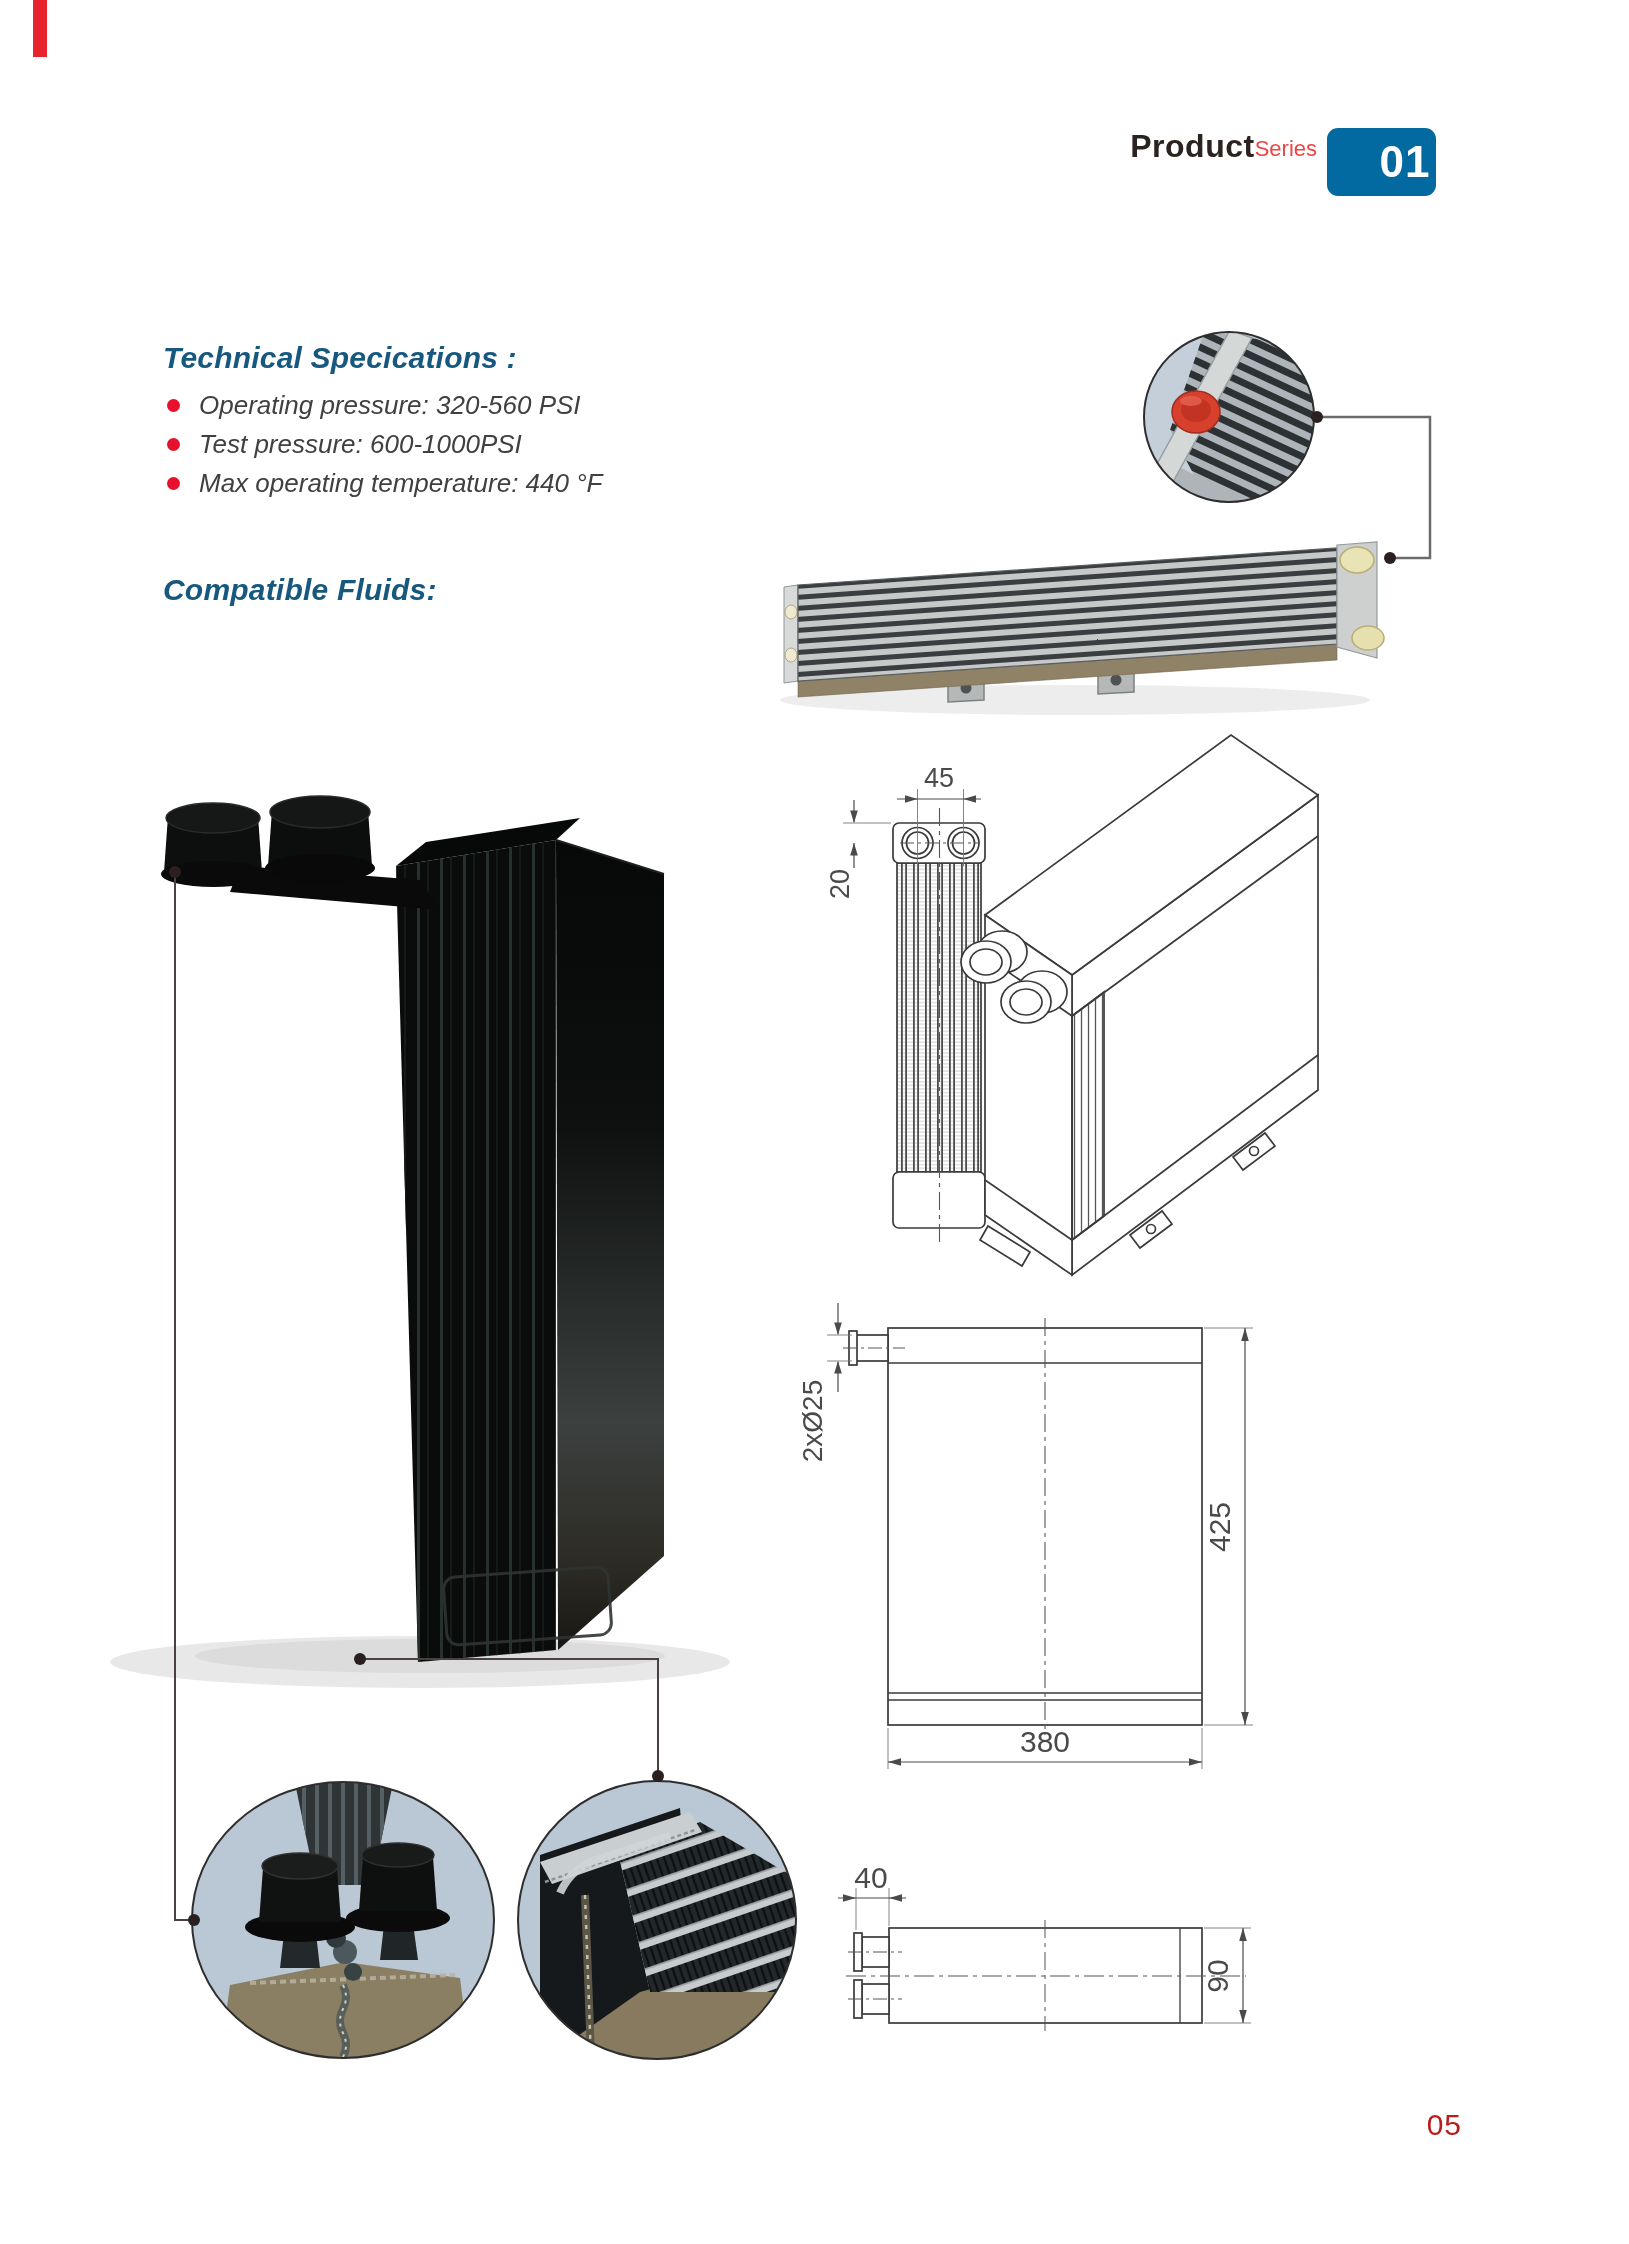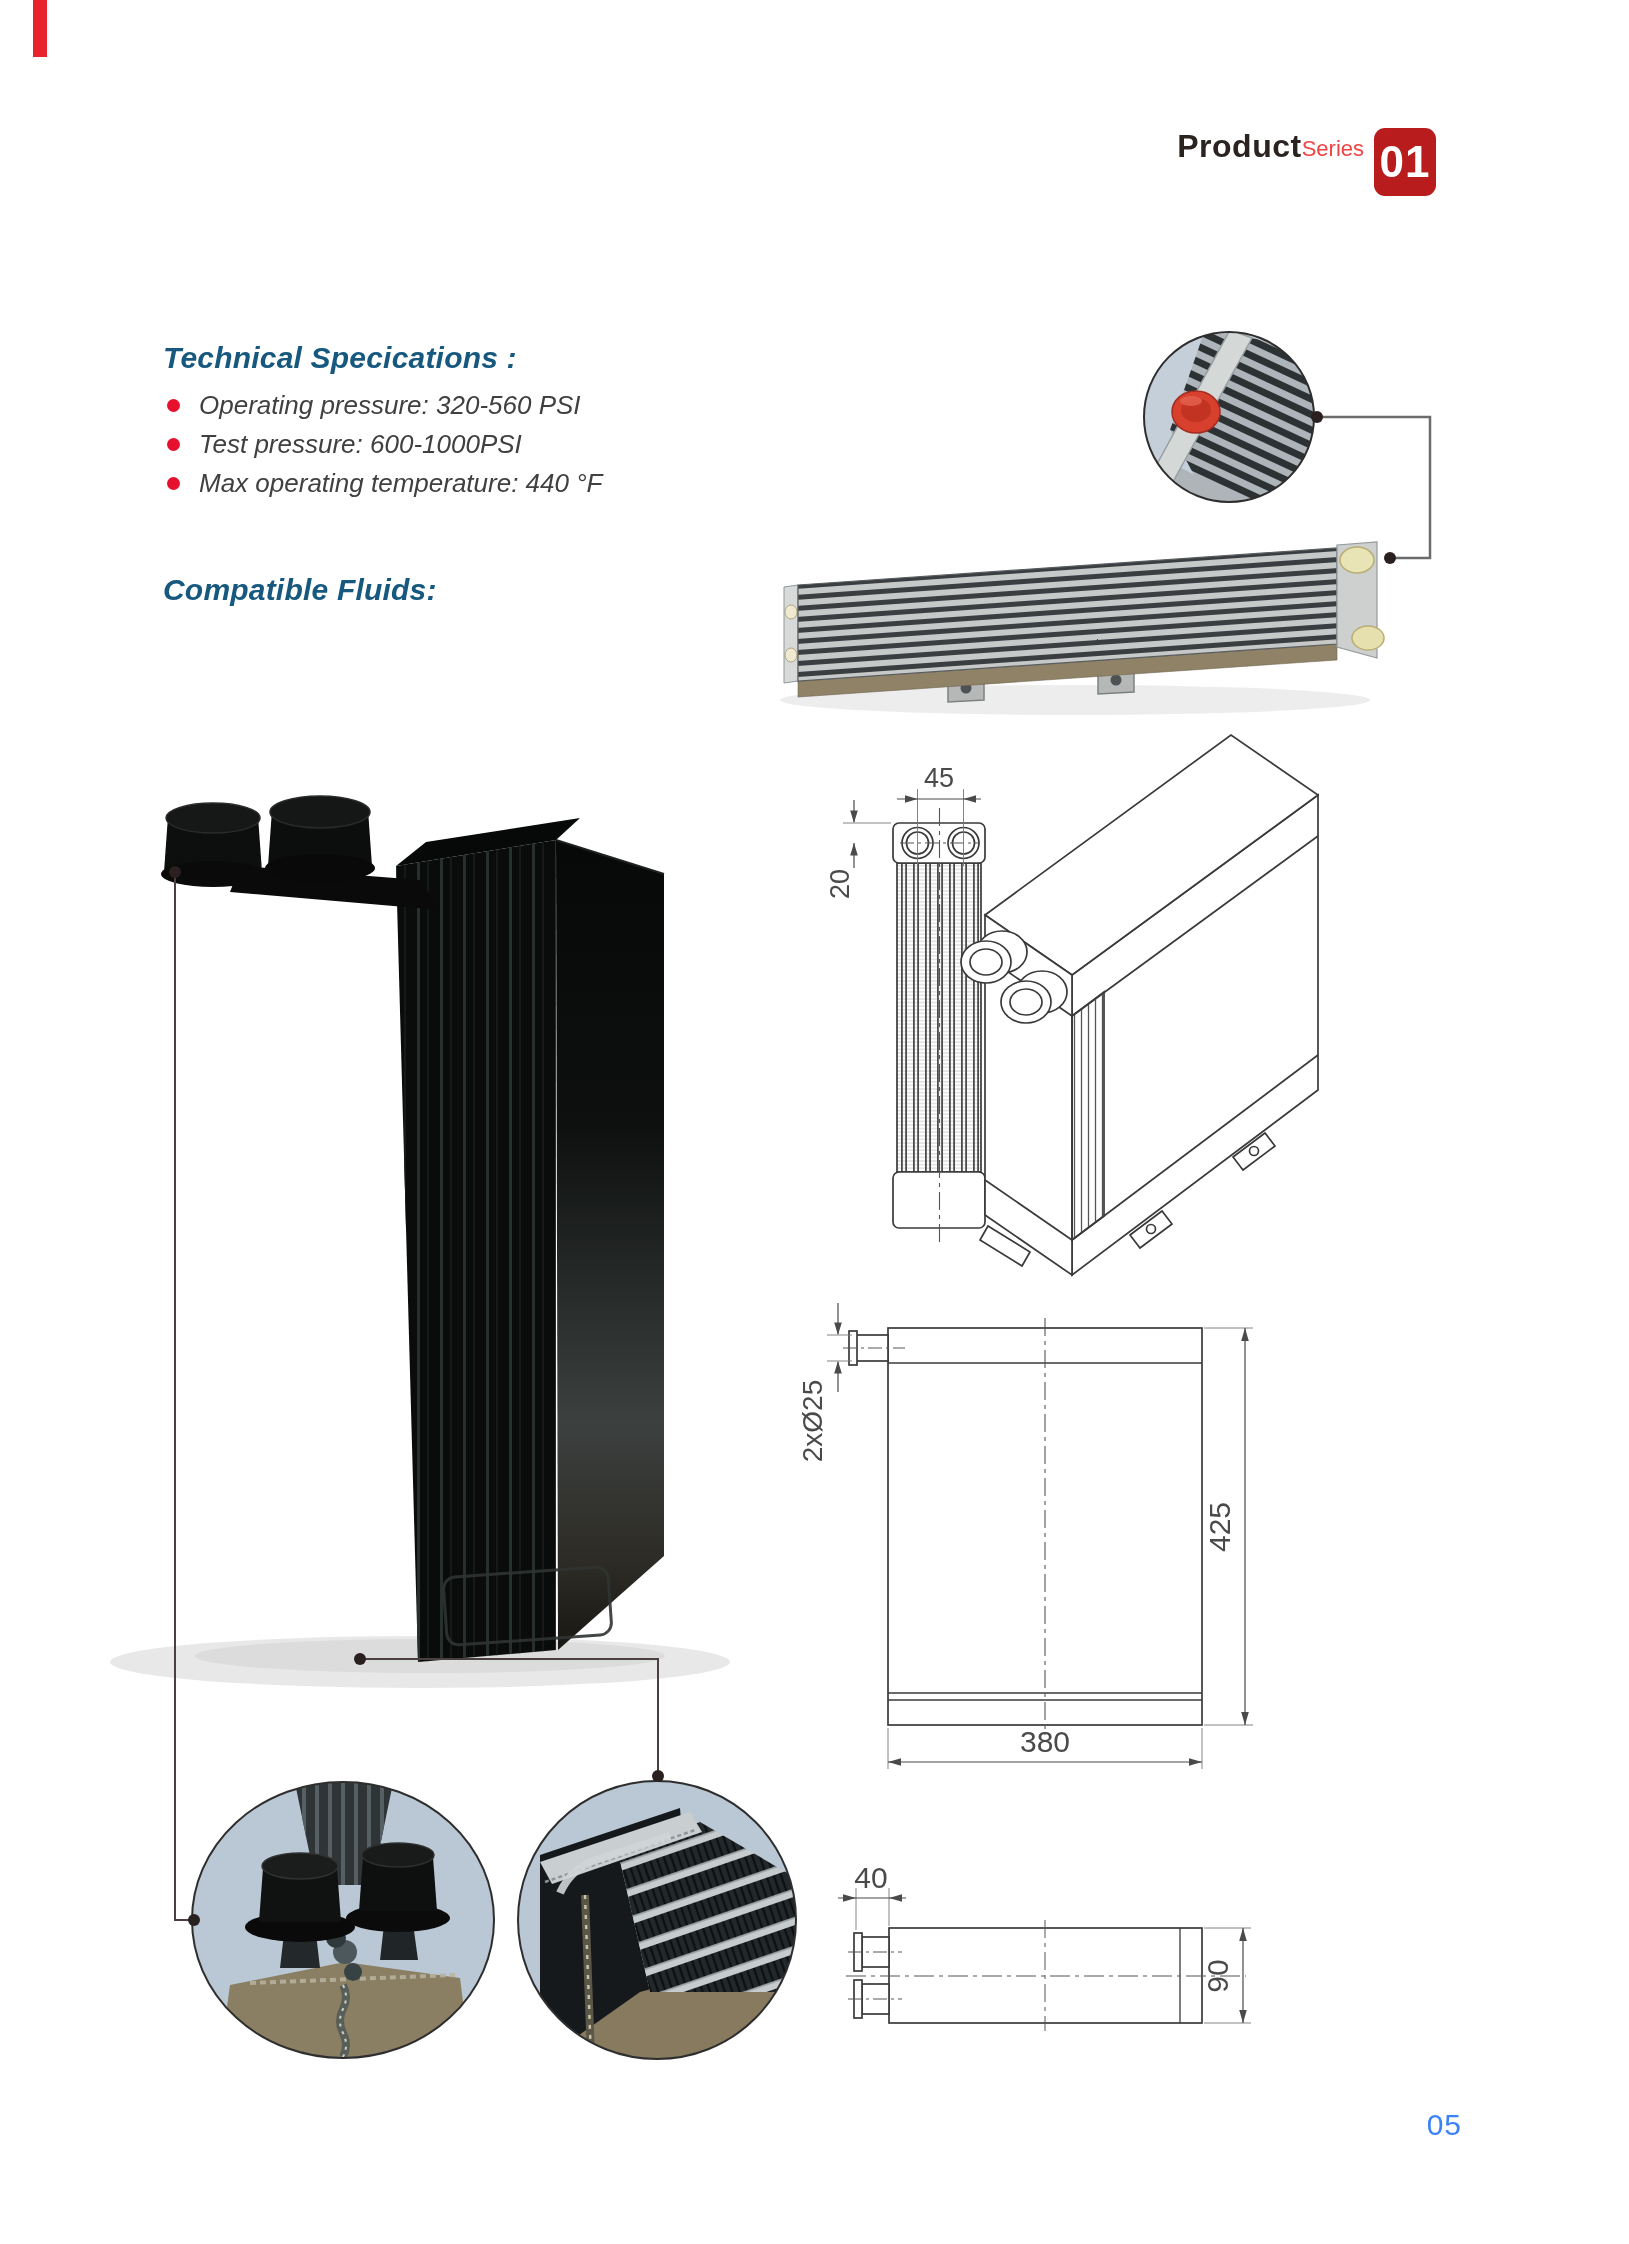--- a/index.html
+++ b/index.html
@@ -5,37 +5,37 @@
   html,body{margin:0;padding:0;background:#ffffff;}
   .page{position:relative;width:1629px;height:2244px;background:#fff;
         font-family:"Liberation Sans",sans-serif;overflow:hidden;}
   
   .corner-bar{position:absolute;left:33px;top:0;width:14px;height:57px;background:#e8232e;}
   
   .brand{position:absolute;top:128px;right:193px;display:flex;align-items:flex-start;gap:10px;}
   .brand-text{display:flex;flex-direction:row;align-items:flex-end;padding-top:2px;}
   .brand-product{font-size:32px;font-weight:800;color:#2b2320;letter-spacing:.5px;line-height:32px;}
   .brand-series{font-size:22px;font-weight:400;color:#ef4444;line-height:26px;margin-top:2px;}
-  .brand-badge{width:62px;height:68px;background:#b91c1c;border-radius:11px;color:#fff;
+  .brand-badge{width:62px;height:68px;background:#0369a1;border-radius:11px;color:#fff;
                display:flex;align-items:center;justify-content:center;
-               font-size:44px;font-weight:800;letter-spacing:1px;}
+               font-size:44px;font-weight:800;letter-spacing:1px;padding-left:47px;}
   
   .section{position:absolute;left:163px;font-style:italic;}
   .sec-tech{top:340px;}
   .sec-fluids{top:572px;}
   .sec-heading{font-size:30px;font-weight:800;color:#17587f;letter-spacing:.2px;line-height:36px;}
   .blist{margin:0;padding:0;list-style:none;}
   .sec-tech .blist{margin-top:10px;}
   .sec-fluids .blist{margin-top:7px;}
   .bitem{display:flex;align-items:center;height:39px;color:#404040;font-size:26px;}
   .sec-fluids .bitem{color:#464646;font-size:27px;letter-spacing:.8px;}
   .dot{flex:0 0 auto;width:13px;height:13px;border-radius:50%;background:#e8112d;margin:0 19px 0 4px;}
   .sec-fluids .dot{width:15px;height:15px;margin:0 19px 0 6px;}
   
-  .page-num{position:absolute;top:2108px;right:167px;font-size:30px;color:#3b82f6;letter-spacing:1px;margin-left:39px;}
+  .page-num{position:absolute;top:2108px;right:167px;font-size:30px;color:#b91c1c;letter-spacing:1px;margin-left:39px;}
   svg.art{position:absolute;left:0;top:0;}
   svg text{font-family:"Liberation Sans",sans-serif;fill:#4a4a4a;}
 </style>
 </head>
 <body>
 
 <div class="page">
 
   <div class="corner-bar"></div>
 

